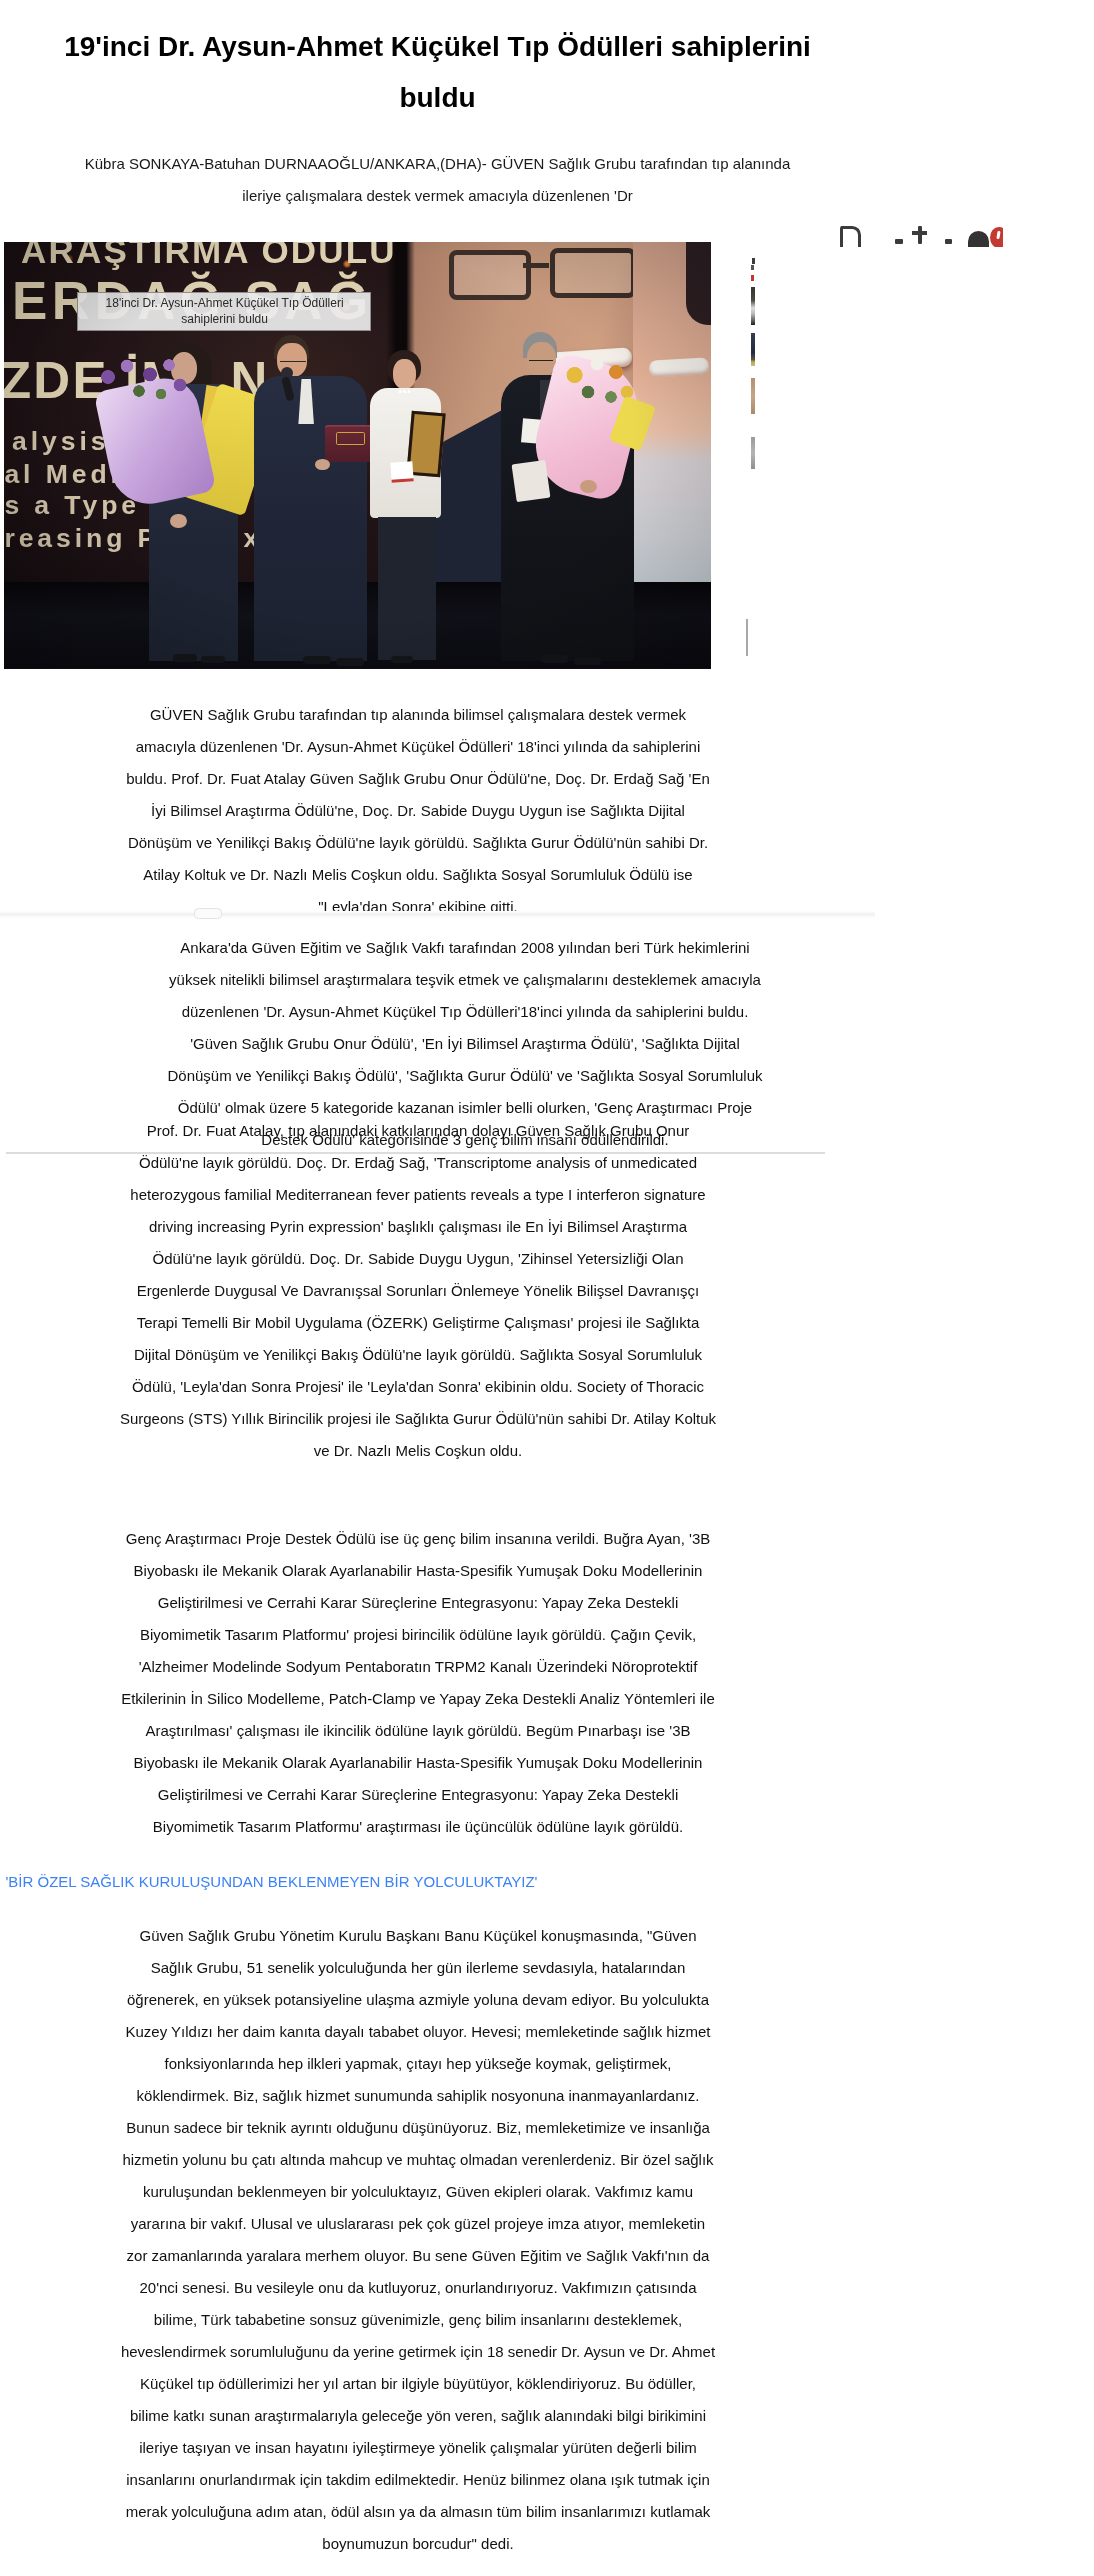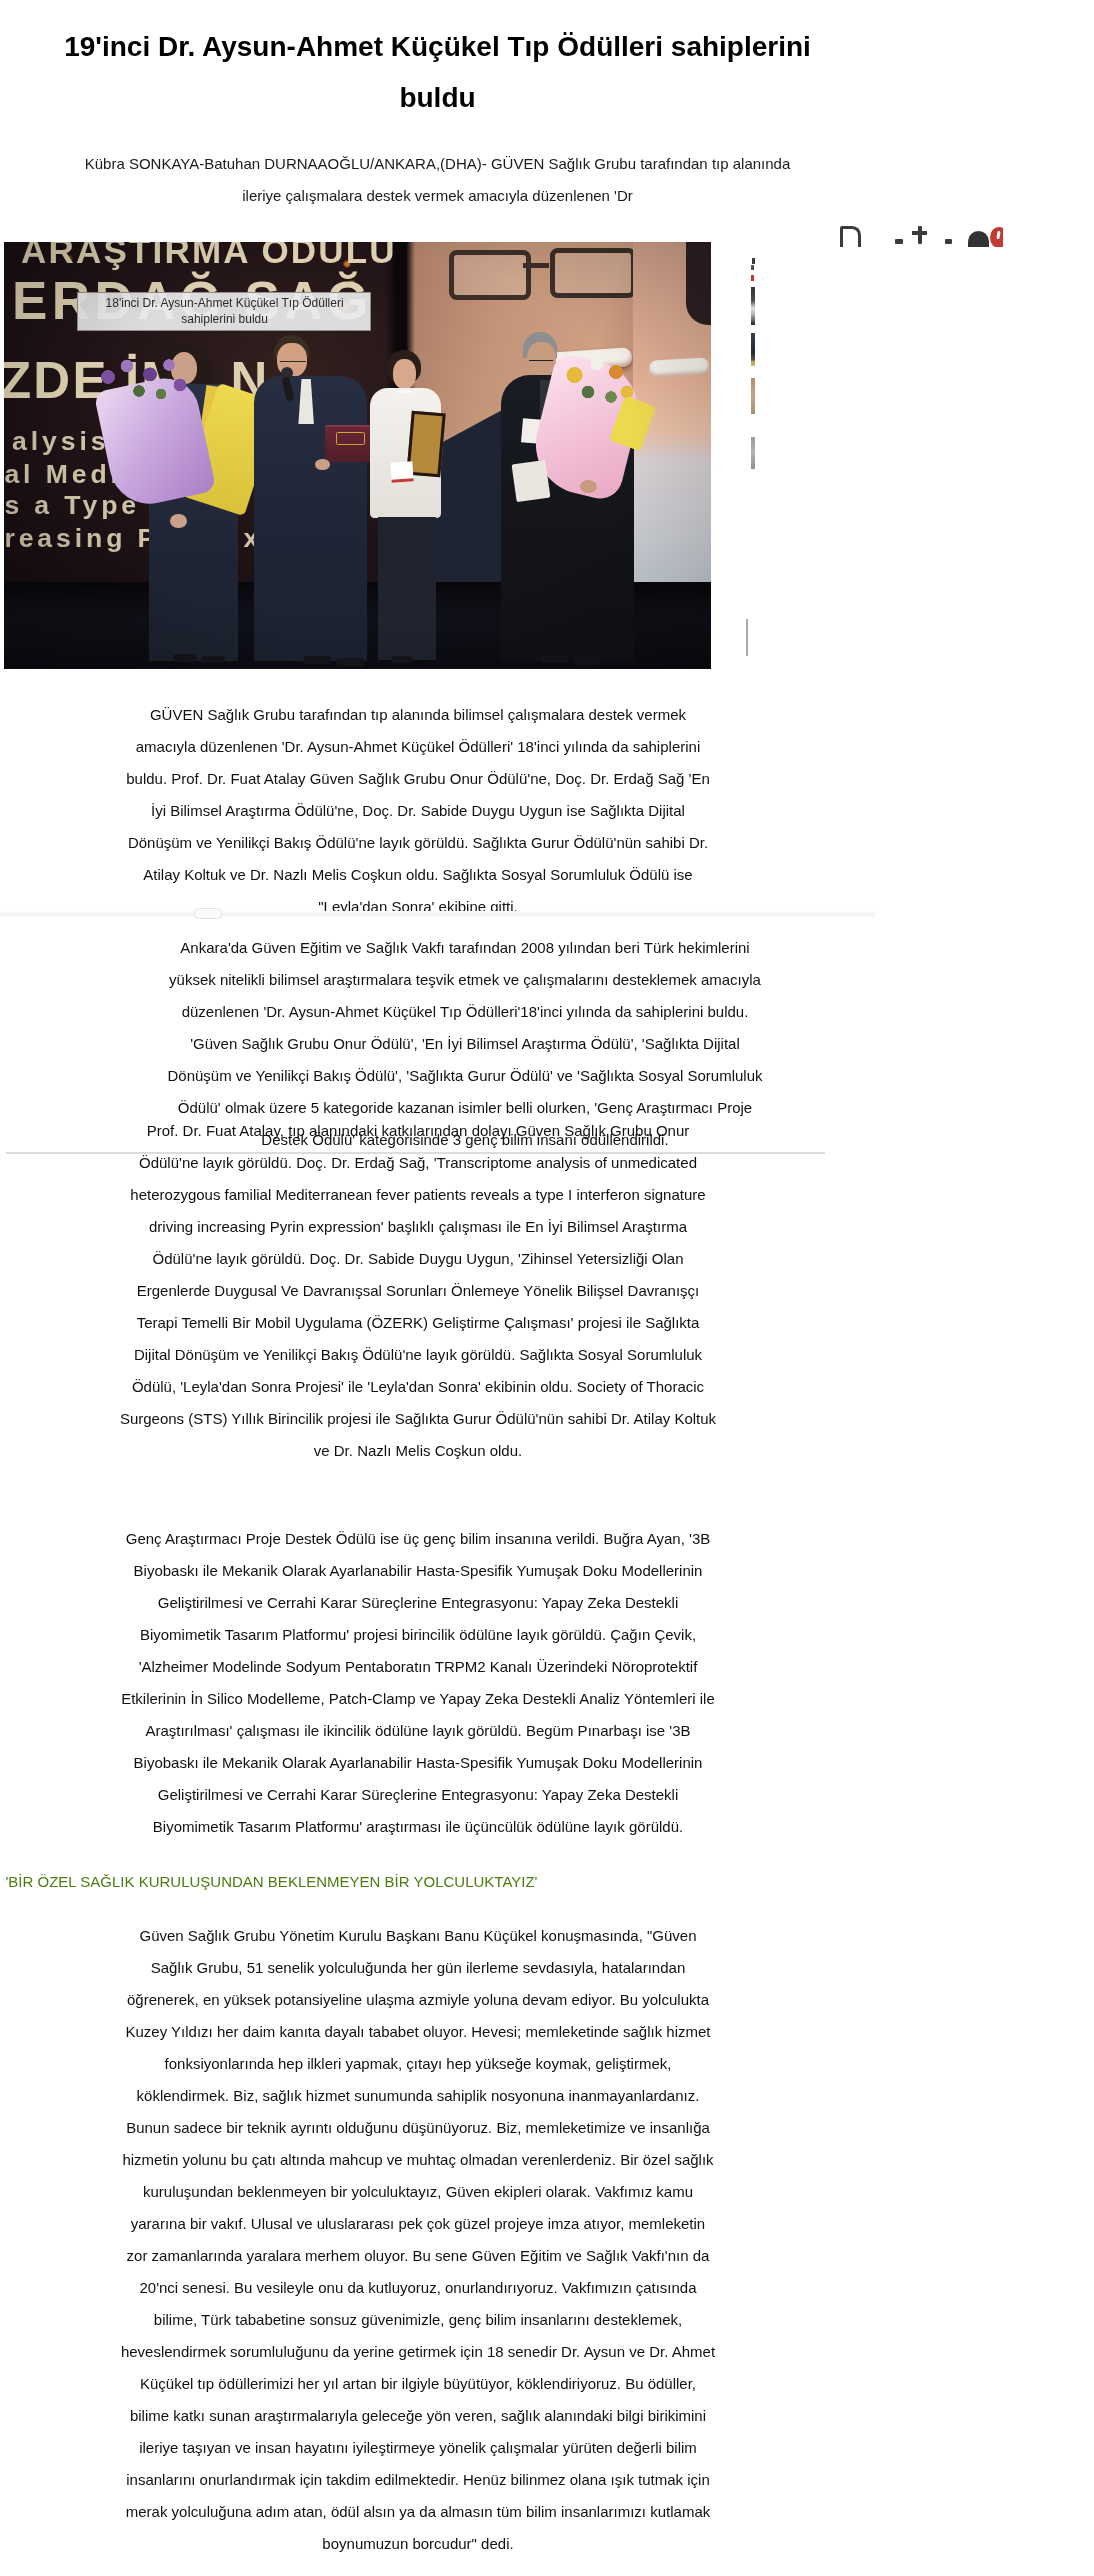--- a/index.html
+++ b/index.html
@@ -16,21 +16,21 @@
     font-size:28px;font-weight:bold;line-height:51px;color:#000;
   }
   .byline{
     left:50px;top:148px;width:775px;text-align:center;
     font-size:15px;line-height:32px;color:#1a1a1a;
   }
   .para{
     left:5.5px;width:825px;font-size:15px;line-height:32px;color:#111;
   }
   .subhead{
-    left:5.5px;width:825px;font-size:15px;line-height:32px;color:#4d7c0f;
+    left:5.5px;width:825px;font-size:15px;line-height:32px;color:#3b82f6;
   }
   .soft-band{left:0;top:911px;width:875px;height:6.6px;
     background:linear-gradient(180deg,#ffffff,#f1f1f1 50%,#ffffff);}
   .ui-artifact{left:194px;top:908px;width:25.5px;height:9.4px;border:1.1px solid #e3e3e3;
     border-radius:4.4px;background:#fbfbfb;}
   .divider{left:5.5px;top:1152px;width:819px;height:1.7px;background:#dcdcdc;}
 
   
   .photo{left:4.4px;top:242px;width:707px;height:427px;overflow:hidden;background:#141016;}
   .photo::after{content:"";position:absolute;left:0;top:0;width:100%;height:100%;

